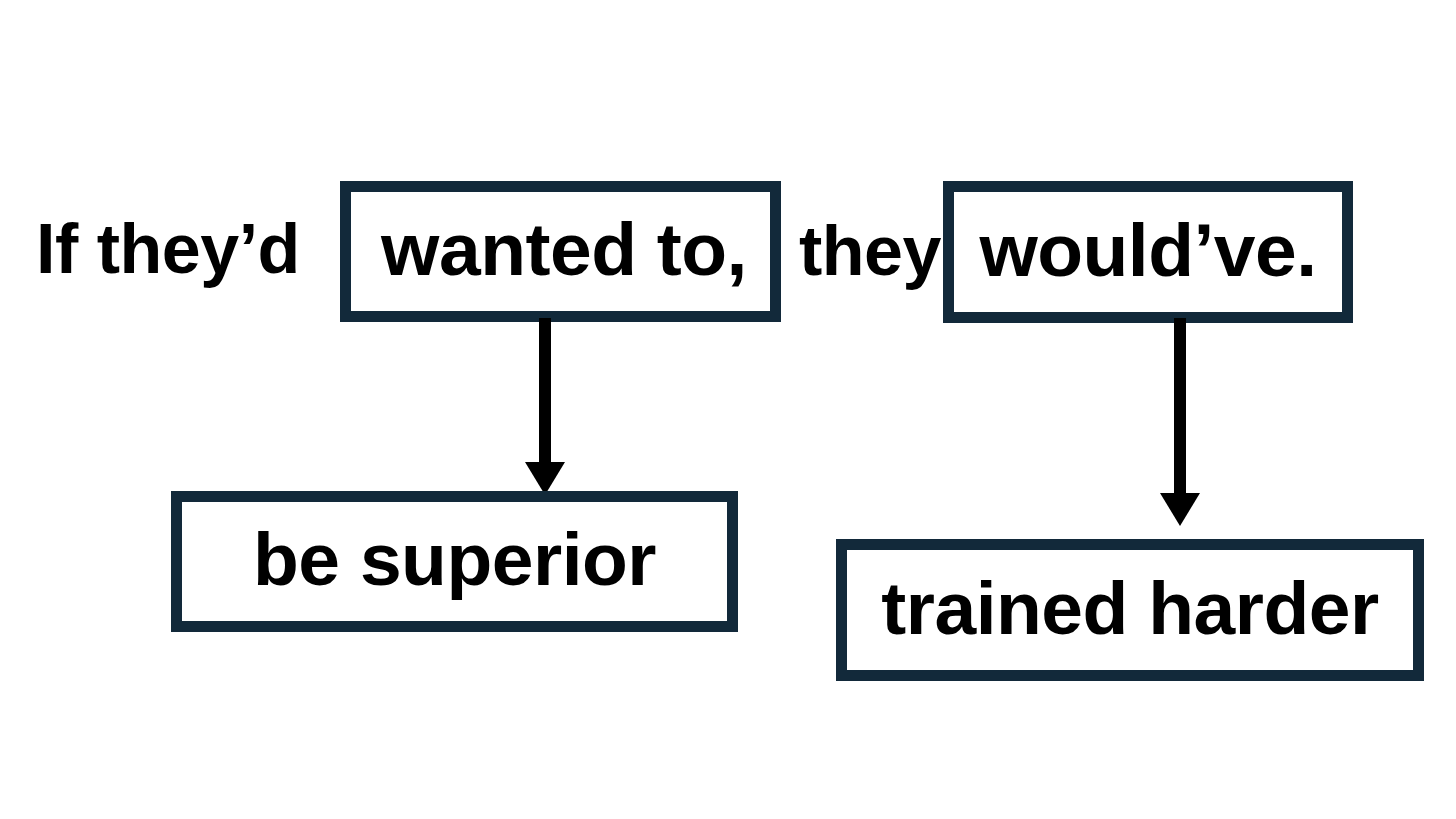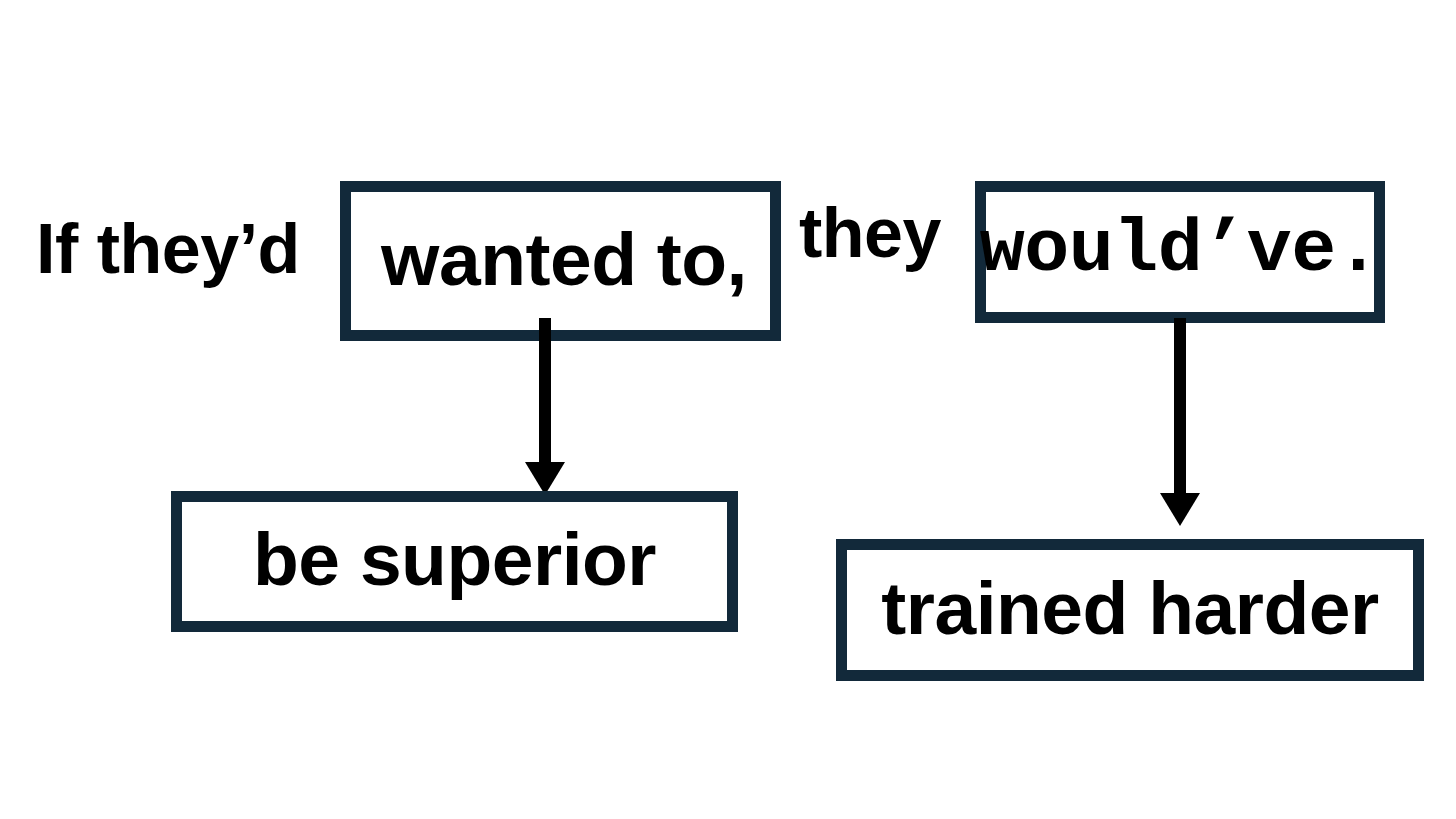--- a/index.html
+++ b/index.html
@@ -20,21 +20,21 @@
   .word {
     position: absolute;
     font-weight: bold;
     color: #000000;
     font-size: 70px;
     line-height: 1;
     white-space: nowrap;
     letter-spacing: -0.5px;
   }
   #word-if-theyd { left: 36px;  top: 214px; }
-  #word-they    { left: 799px; top: 198px; }
+  #word-they    { left: 799px; top: 216px; }
 
   
   .node {
     position: absolute;
     box-sizing: border-box;
     background: #ffffff;
     border: 11px solid #12293a;
     display: flex;
     align-items: center;
     justify-content: center;
@@ -42,22 +42,22 @@
   .node-label {
     font-weight: bold;
     color: #000000;
     font-size: 75px;
     line-height: 1;
     white-space: nowrap;
     letter-spacing: -0.5px;
     transform: translateY(-2px);
   }
 
-  #node-wanted-to   { left: 340px;  top: 181px; width: 441px; height: 160px; padding-left: 7px; }
-  #node-wouldve     { left: 975px;  top: 181px; width: 410px; height: 142px; font-family: Liberation Mono, monospace; }
+  #node-wanted-to   { left: 340px;  top: 181px; width: 441px; height: 141px; padding-left: 7px; }
+  #node-wouldve     { left: 943px;  top: 181px; width: 410px; height: 142px; }
   #node-be-superior { left: 171px;  top: 491px; width: 567px; height: 141px; }
   #node-trained-harder { left: 836px; top: 539px; width: 588px; height: 142px; }
 
   
   .arrow {
     position: absolute;
     overflow: visible;
   }
   #arrow-wanted-to-be-superior { left: 520px;  top: 318px; }
   #arrow-wouldve-trained-harder { left: 1155px; top: 318px; }

